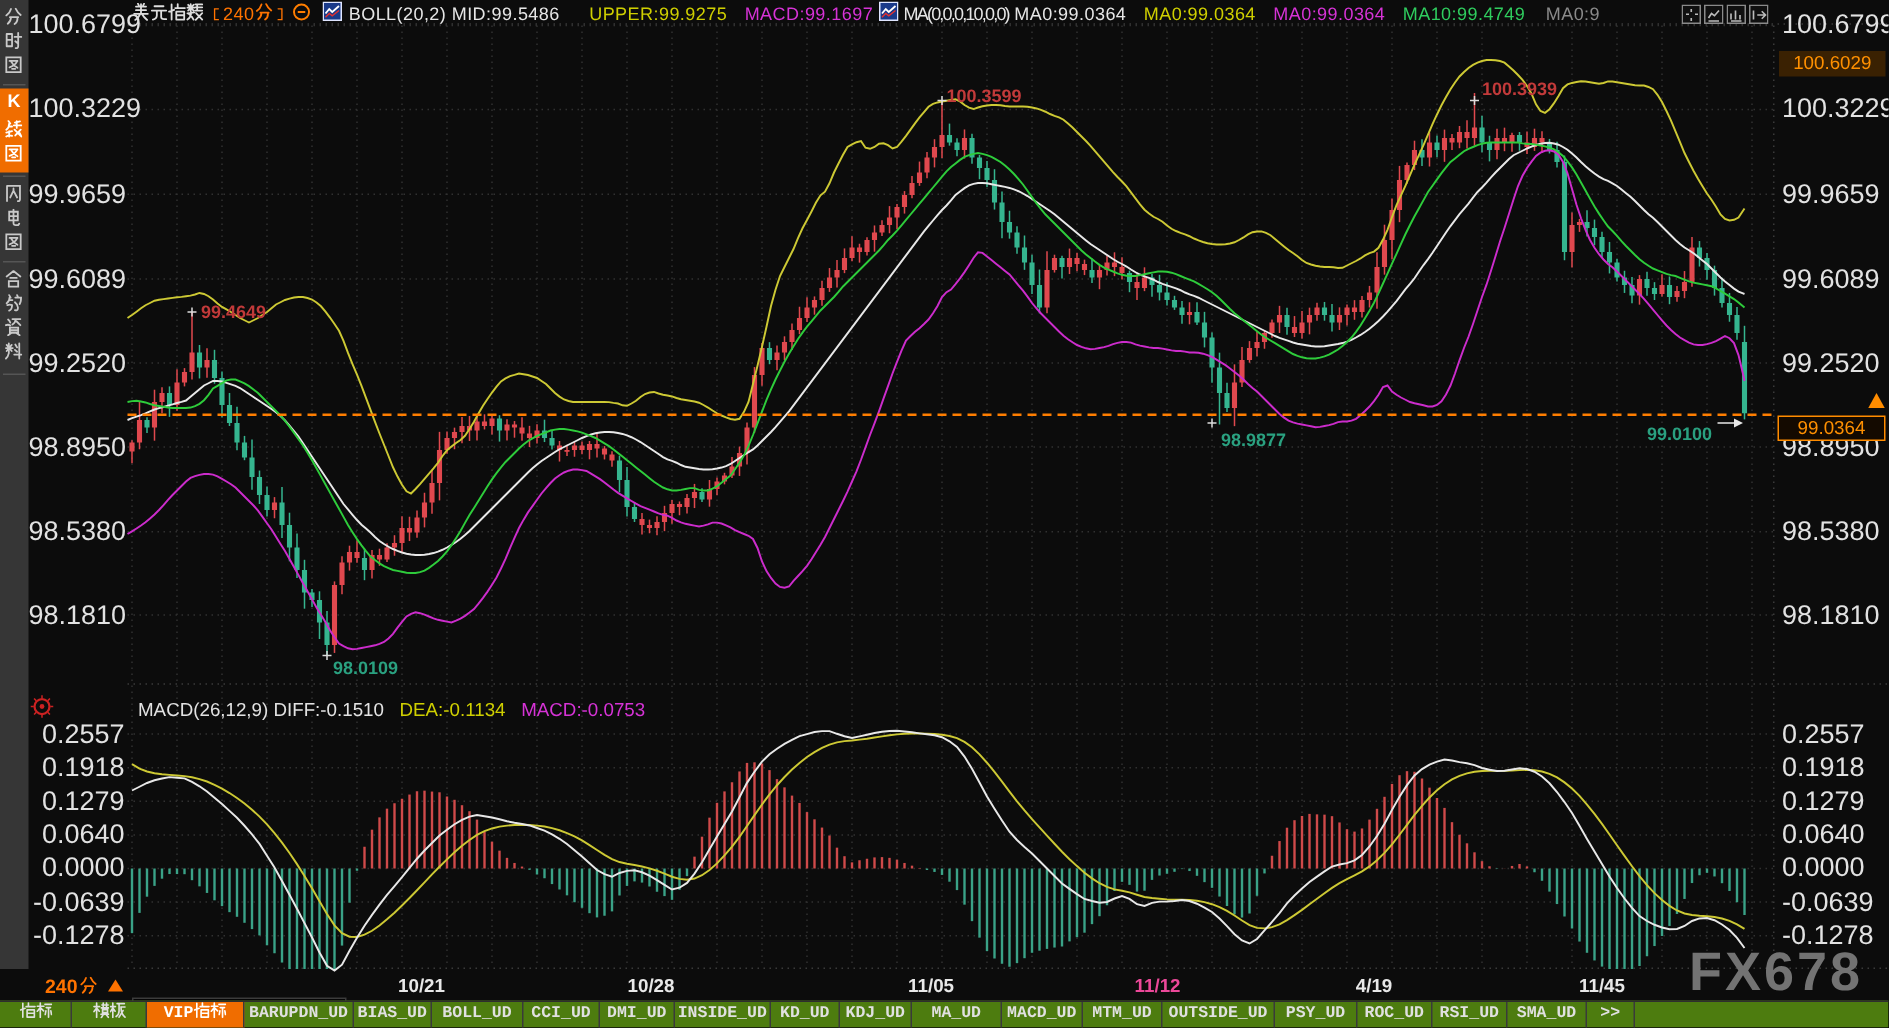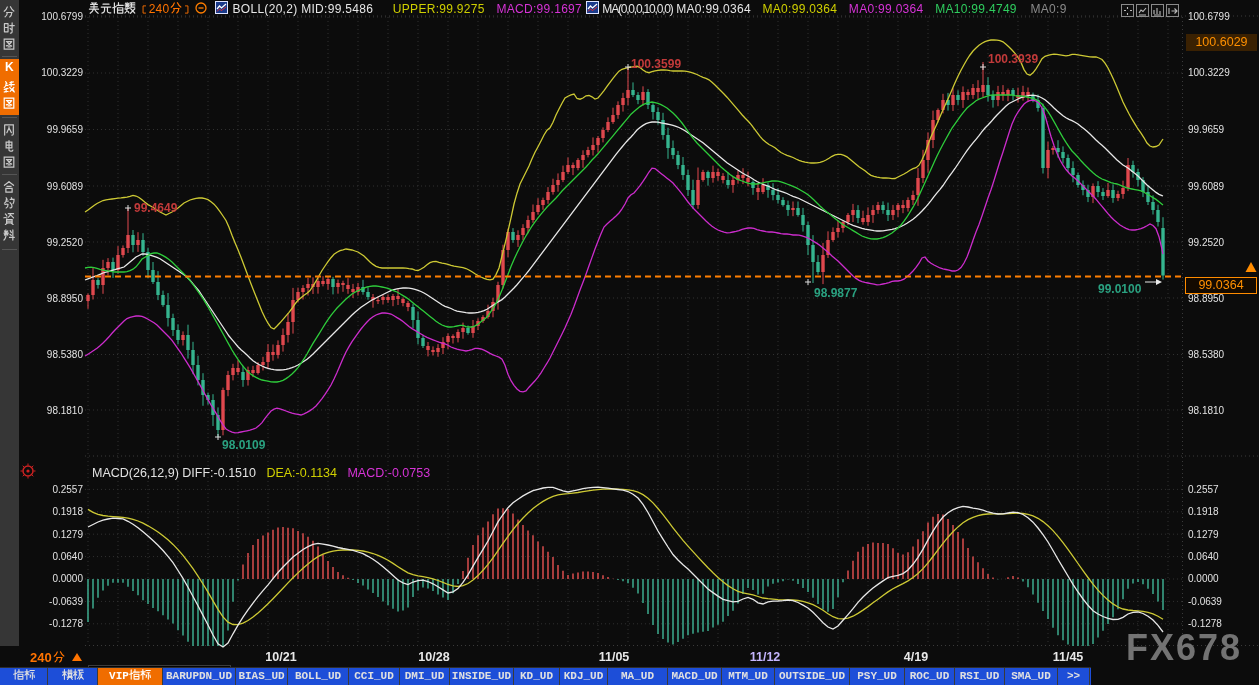--- a/index.html
+++ b/index.html
@@ -2,21 +2,21 @@
 <html><head><meta charset="utf-8"><style>
 *{margin:0;padding:0;box-sizing:border-box}
 html,body{width:1259px;height:685px;overflow:hidden;background:#0c0c0c}
 body{font-family:"Liberation Sans",sans-serif;position:relative}
 .abs{position:absolute}
 .gv{stroke:#313131;stroke-width:1;stroke-dasharray:1 3;fill:none}
 .gb{stroke:#3a3a3a;stroke-width:1;stroke-dasharray:1 3;fill:none}
 .ar{fill:#c23a3a;font:bold 12px "Liberation Sans";}
 .ag{fill:#2aa180;font:bold 12px "Liberation Sans";}
 .cj{display:inline-block;vertical-align:-1px}
-.lab{position:absolute;color:#e2e2e2;font-size:10px;line-height:13px}
+.lab{position:absolute;color:#e2e2e2;font-size:18px;line-height:13px}
 .lab.r{left:1188px}
 .lab.l{width:64px;left:19px;text-align:right}
 .tseg{display:inline-block;margin-right:11px;white-space:nowrap}
 </style></head>
 <body>
 <svg width="0" height="0" style="position:absolute">
     <symbol id="g-mei" viewBox="0 0 100 100">
       <path d="M22,20H78M22,40H78M12,60H88M50,6V60M33,4l6,12M67,4l-6,12M46,60Q38,80 18,94M54,60Q66,80 84,94" fill="none" stroke="currentColor" stroke-width="10" stroke-linecap="round"></path>
     </symbol>
     <symbol id="g-yuan" viewBox="0 0 100 100">
@@ -935,25 +935,25 @@
       <path d="M3 4v6M5.5 7H11M8.5 4.5L11 7l-2.5 2.5" stroke="#bbb" fill="none" stroke-width="1.1"></path>
     </svg></div>
 <div class="abs" style="left:92px;top:466px;font-size:12.5px;color:#e2e2e2;white-space:nowrap">MACD(26,12,9) DIFF:-0.1510&nbsp;&nbsp; <span style="color:#cfcf00">DEA:-0.1134</span>&nbsp;&nbsp; <span style="color:#d633d6">MACD:-0.0753</span></div>
 <div class="abs" style="left:30px;top:650px;color:#ff7300;font:bold 13px 'Liberation Sans'">240<span style="margin-left:1px"><svg class="cj" style="width:12px;height:12px;">
         <use href="#g-fen" width="12" height="12"></use>
       </svg></span></div>
 <div class="abs" style="left:72px;top:653px;width:0;height:0;border-left:5px solid transparent;border-right:5px solid transparent;border-bottom:8px solid #ff7300"></div>
 <div class="abs" style="left:88px;top:665px;width:143px;height:18px;background:#050505;border:1px solid #3c3c3c;color:#ff8400;font-size:12.5px;line-height:16px;text-align:right">2025/10/13 09:00~13:00 <span style="color:#e8c000">—</span></div>
 <div class="abs" style="left:259px;top:650px;width:44px;text-align:center;color:#e8e8e8;font:bold 12.5px 'Liberation Sans'">10/21</div>
 <div class="abs" style="left:412px;top:650px;width:44px;text-align:center;color:#e8e8e8;font:bold 12.5px 'Liberation Sans'">10/28</div>
-<div class="abs" style="left:592px;top:650px;width:44px;text-align:center;color:#e8e8e8;font:bold 12.5px 'Liberation Sans'">11/05</div>
-<div class="abs" style="left:743px;top:650px;width:44px;text-align:center;color:#c4b5fd;font:bold 12.5px 'Liberation Sans'">11/12</div>
+<div class="abs" style="left:592px;top:650px;width:44px;text-align:right;color:#e8e8e8;font:bold 12.5px 'Liberation Sans'">11/05</div>
+<div class="abs" style="left:743px;top:650px;width:44px;text-align:right;color:#ec4899;font:bold 12.5px 'Liberation Sans'">11/12</div>
 <div class="abs" style="left:894px;top:650px;width:44px;text-align:center;color:#e8e8e8;font:bold 12.5px 'Liberation Sans'">4/19</div>
 <div class="abs" style="left:1046px;top:650px;width:44px;text-align:center;color:#e8e8e8;font:bold 12.5px 'Liberation Sans'">11/45</div>
-<div class="abs" style="left:0;top:667px;width:1091px;height:18px;background:#1d4ed8;border-top:1px solid #2e2e2e;white-space:nowrap;font:bold 11px 'Liberation Mono';color:#e0e0e0"><div style="display:inline-block;width:48px;height:18px;line-height:17px;text-align:center;border-right:1px solid #3a3a3a;vertical-align:top"><svg class="cj" style="width:11px;height:11px;">
+<div class="abs" style="left:0;top:667px;width:1259px;height:18px;background:#4d7c0f;border-top:1px solid #2e2e2e;white-space:nowrap;font:bold 11px 'Liberation Mono';color:#e0e0e0"><div style="display:inline-block;width:48px;height:18px;line-height:17px;text-align:center;border-right:1px solid #3a3a3a;vertical-align:top"><svg class="cj" style="width:11px;height:11px;">
         <use href="#g-zhi" width="11" height="11"></use>
       </svg><svg class="cj" style="width:11px;height:11px;">
         <use href="#g-biao" width="11" height="11"></use>
       </svg></div><div style="display:inline-block;width:50px;height:18px;line-height:17px;text-align:center;border-right:1px solid #3a3a3a;vertical-align:top"><svg class="cj" style="width:11px;height:11px;">
         <use href="#g-mo" width="11" height="11"></use>
       </svg><svg class="cj" style="width:11px;height:11px;">
         <use href="#g-ban" width="11" height="11"></use>
       </svg></div><div style="display:inline-block;width:65px;height:18px;line-height:17px;text-align:center;border-right:1px solid #3a3a3a;vertical-align:top;background:#f06d00;color:#fff">VIP<svg class="cj" style="width:11px;height:11px;">
         <use href="#g-zhi" width="11" height="11"></use>
       </svg><svg class="cj" style="width:11px;height:11px;">

